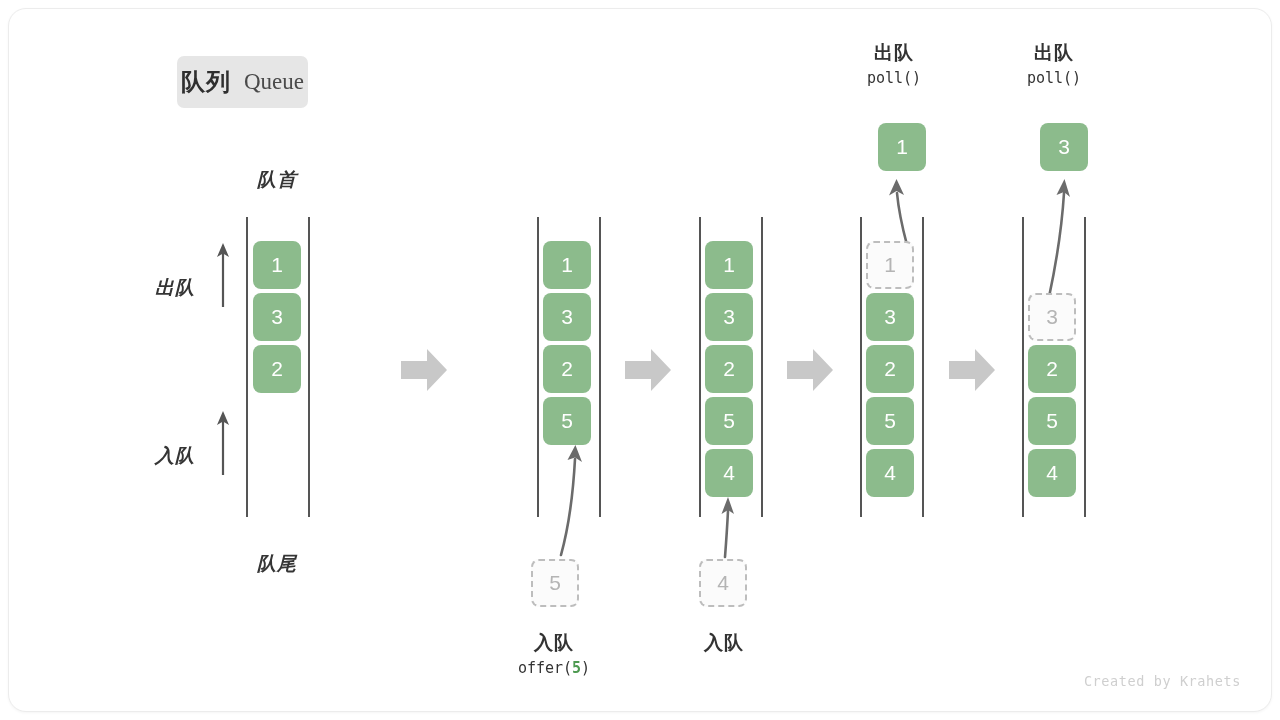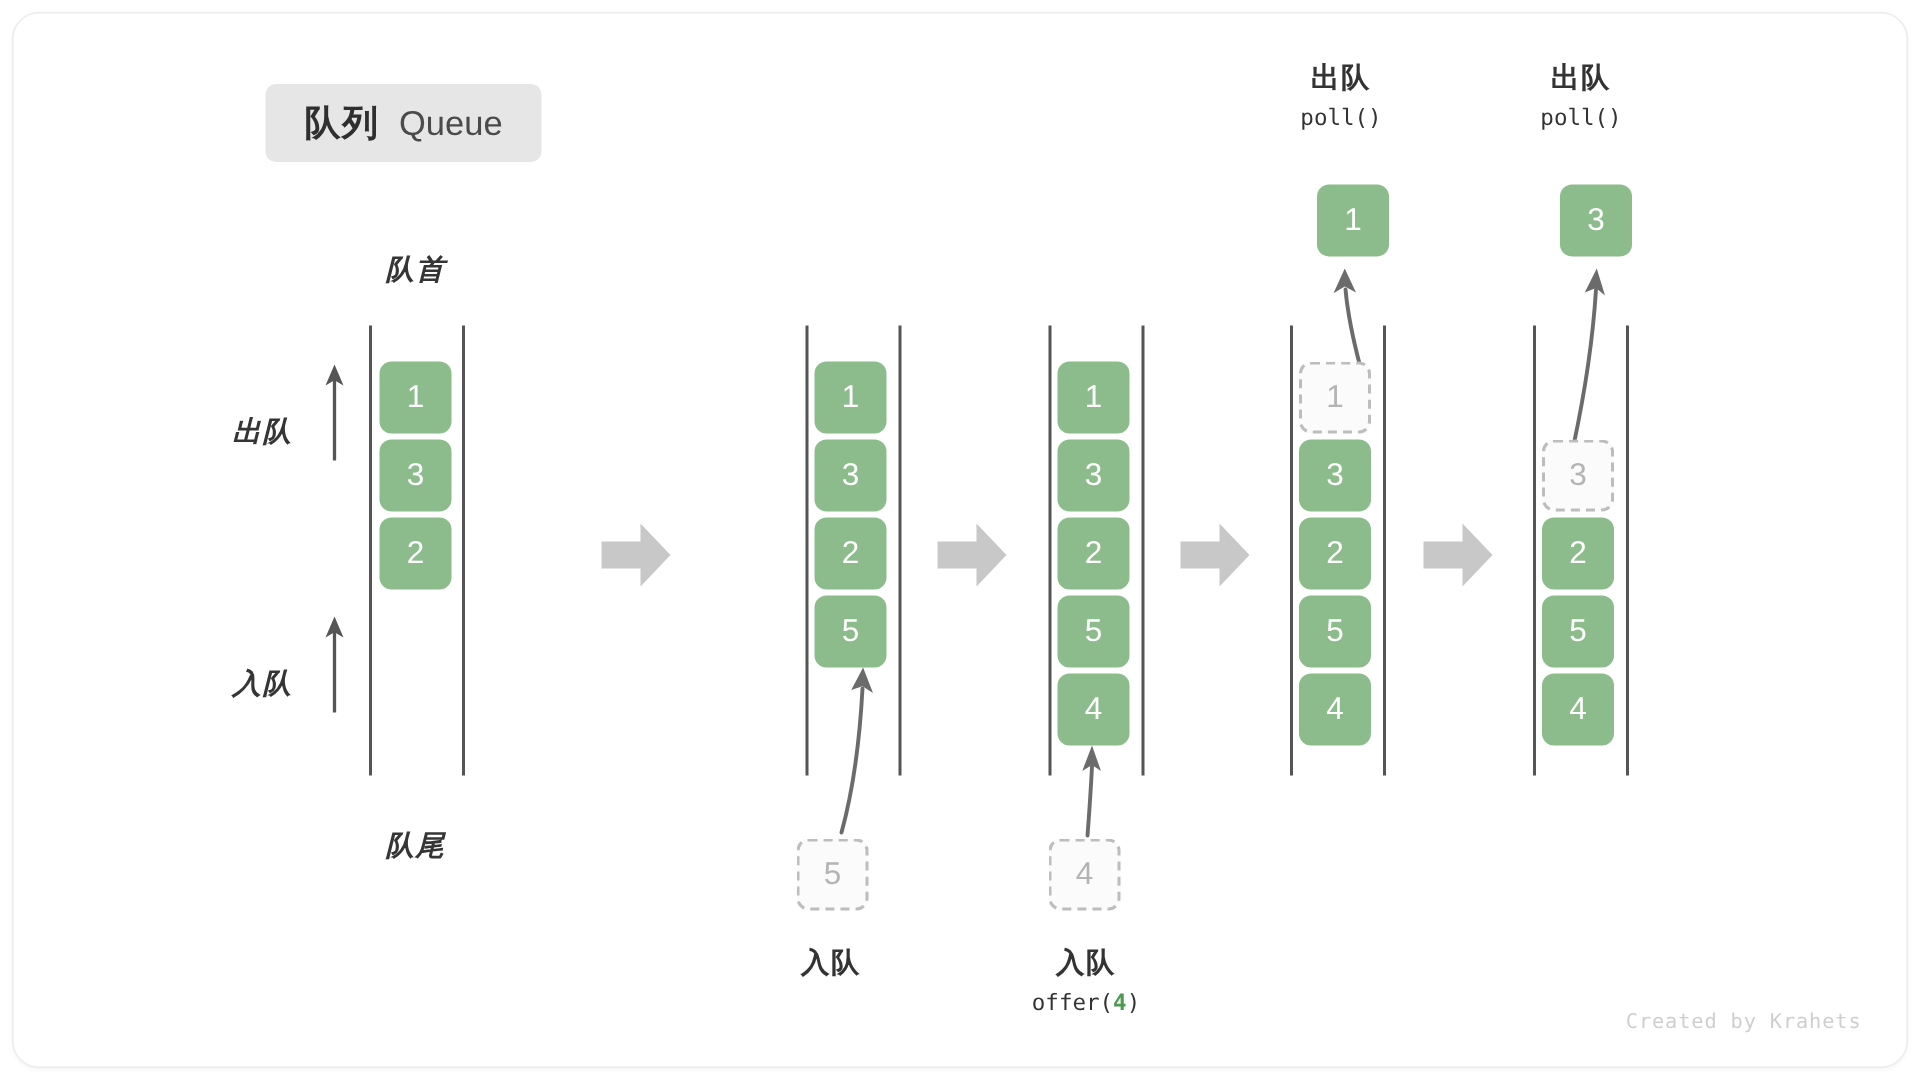--- a/index.html
+++ b/index.html
@@ -26,35 +26,35 @@
     box-shadow: 0 1px 3px rgba(0,0,0,0.045);
     overflow: hidden;
   }
   .abs { position: absolute; }
 
   
   #title-badge {
     left: 168px;
     top: 47px;
     height: 52px;
-    padding: 0 26px;
+    padding: 0 4px;
     background: #e6e6e6;
     border-radius: 7px;
     display: flex;
     align-items: center;
     gap: 13px;
   }
   #title-badge .cn {
     font-size: 24px;
     font-weight: bold;
     color: #2f2f2f;
     letter-spacing: 1px;
   }
   #title-badge .en {
-    font-family: Liberation Sans, sans-serif;
+    font-family: Liberation Serif, serif;
     font-size: 23px;
     color: #4a4a4a;
   }
 
   
   .cn-bold {
     font-size: 19px;
     font-weight: bold;
     color: #353535;
     letter-spacing: 1px;
@@ -164,20 +164,21 @@
 
   <svg class="abs" style="left:528px; top:428px;" width="60" height="120">
     <path d="M24 118 Q35 78 38 22" stroke="#6b6b6b" stroke-width="2.6" fill="none" stroke-linecap="round"></path>
     <path d="M38.4 8 L45 25 L38 20.5 L30.5 23 Z" fill="#6b6b6b"></path>
   </svg>
 
   <div class="abs cell ghost" style="left:522px; top:550px;">5</div>
 
   <div class="abs op-label" style="left:450px; top:620px; width:190px;">
     <div class="l1">入队</div>
+    <div class="l2"><span>offer(</span><span class="num">5</span><span>)</span></div>
   </div>
 
   <svg class="abs" style="left:616px; top:340px;" width="48" height="44">
     <path d="M0 12 H26 V0 L46 21 L26 42 V30 H0 Z" fill="#c8c8c8"></path>
   </svg>
 
   <div class="abs rail" style="left:690px; top:208px; height:300px;"></div>
   <div class="abs rail" style="left:752px; top:208px; height:300px;"></div>
 
   <div class="abs cell filled" style="left:696px; top:232px;">1</div>
@@ -188,21 +189,20 @@
 
   <svg class="abs" style="left:696px; top:480px;" width="50" height="70">
     <path d="M20 68 Q22 42 23 22" stroke="#6b6b6b" stroke-width="2.6" fill="none" stroke-linecap="round"></path>
     <path d="M23 8 L29 25 L23 21 L16.5 25 Z" fill="#6b6b6b"></path>
   </svg>
 
   <div class="abs cell ghost" style="left:690px; top:550px;">4</div>
 
   <div class="abs op-label" style="left:620px; top:620px; width:190px;">
     <div class="l1">入队</div>
-    <div class="l2"><span>offer(</span><span class="num">4</span><span>)</span></div>
   </div>
 
   <svg class="abs" style="left:778px; top:340px;" width="48" height="44">
     <path d="M0 12 H26 V0 L46 21 L26 42 V30 H0 Z" fill="#c8c8c8"></path>
   </svg>
 
   <div class="abs op-label" style="left:805px; top:30px; width:160px;">
     <div class="l1">出队</div>
     <div class="l2">poll()</div>
   </div>

